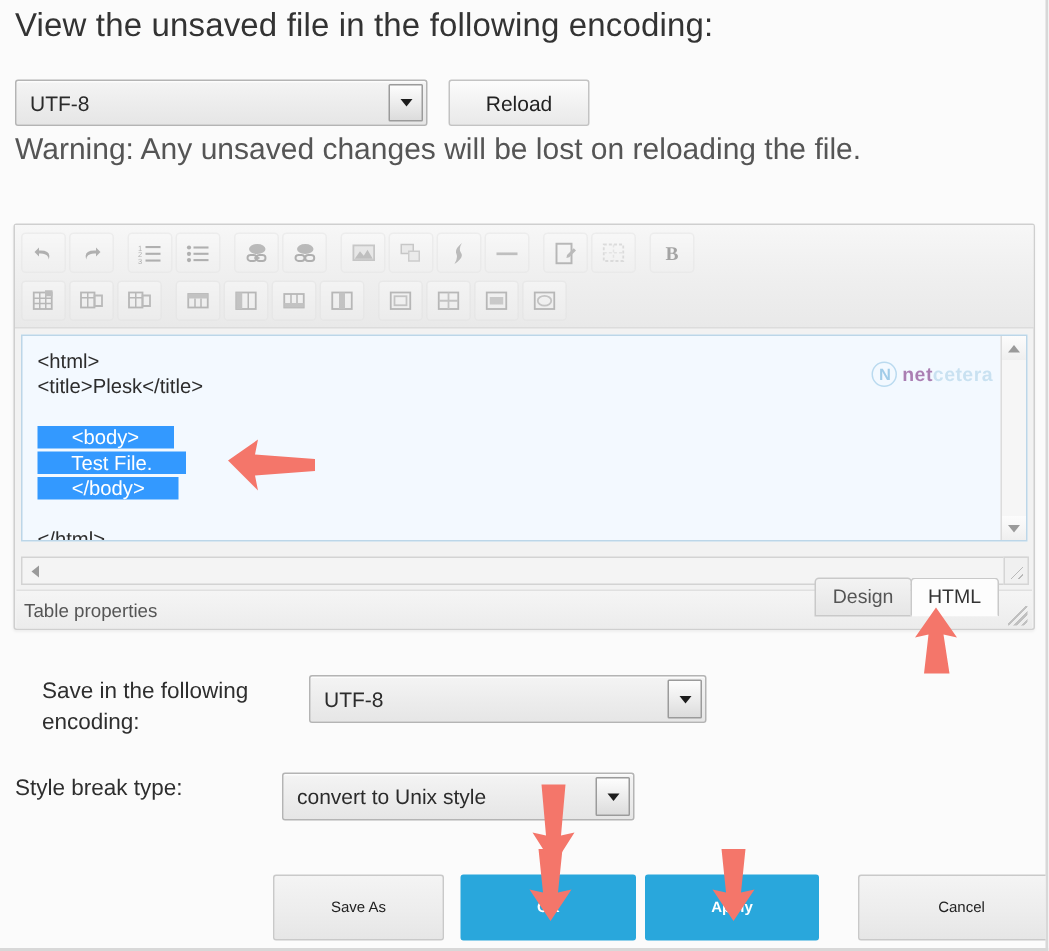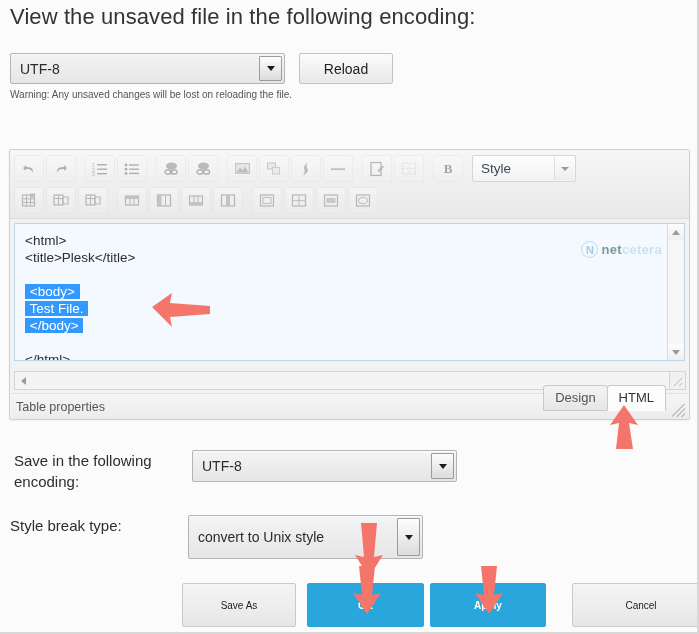--- a/index.html
+++ b/index.html
@@ -79,21 +79,21 @@
     background: linear-gradient(to bottom, #fcfcfc 0%, #f1f1f1 55%, #e9e9e9 100%);
     color: #222;
     cursor: pointer;
     white-space: nowrap;
   }
   #btn-reload { margin-left: 14px; min-width: 94px; }
 
   .warning-text {
     position: absolute;
     left: 10px; top: 89px;
-    font-size: 10px;
+    font-size: 20px;
     color: #555555;
     white-space: nowrap;
   }
 
   
   .editor-frame {
     position: absolute;
     left: 9px; top: 149px;
     width: 681px; height: 271px;
     background: #f2f2f2;
@@ -169,40 +169,40 @@
     font-family: "Liberation Sans", sans-serif;
     font-size: 13.5px;
     line-height: 17px;
     color: #2d2d2d;
     white-space: pre;
   }
   .code-line { height: 17px; }
   .code-line .hl {
     background: #3399ff;
     color: #ffffff;
-    padding: 0 1px;
+    padding: 0 19px;
     text-align: right;
   }
   .watermark {
     position: absolute;
     right: 22px; top: 17px;
     display: flex; align-items: center;
     opacity: 0.55;
     pointer-events: none;
   }
   .wm-circle {
     width: 17px; height: 17px;
     border: 1.6px solid #8dc2e3;
     border-radius: 50%;
     display: flex; align-items: center; justify-content: center;
     font-size: 11px; font-weight: bold; color: #5fa9d6;
     margin-right: 3px;
   }
   .wm-text { font-size: 13px; letter-spacing: 0.3px; }
-  .wm-text .b { color: #14532d; font-weight: bold; }
+  .wm-text .b { color: #701a75; font-weight: bold; }
   .wm-text .l { color: #a7cfe6; font-weight: bold; text-align: center; }
 
   
   .vscroll {
     position: absolute;
     right: 0; top: 0; bottom: 0;
     width: 17px;
     background: #f6f6f6;
     border-left: 1px solid #dcdcdc;
   }
@@ -291,32 +291,32 @@
       linear-gradient(135deg, transparent 64%, #c0c0c0 64%, #c0c0c0 72%, transparent 72%),
       linear-gradient(135deg, transparent 84%, #c0c0c0 84%, #c0c0c0 92%, transparent 92%);
   }
 
   
   .form-row {
     position: absolute;
     display: flex;
     align-items: flex-start;
   }
-  #row-save-encoding { left: 14px; top: 450px; width: 470px; }
+  #row-save-encoding { left: 28px; top: 450px; width: 470px; }
   #row-linebreak { left: 10px; top: 515px; width: 470px; }
   .form-label {
     font-size: 15px;
     color: #2e2e2e;
     line-height: 21px;
     width: 178px;
     flex: 0 0 178px;
     overflow: hidden;
   }
   #sel-save-encoding { width: 265px; height: 32px; }
-  #sel-linebreak { width: 235px; height: 44px; }
+  #sel-linebreak { width: 235px; height: 32px; }
 
   
   .footer {
     position: absolute;
     left: 0; right: 0; top: 583px;
     height: 48px;
   }
   .fbtn {
     position: absolute;
     top: 0;
@@ -460,26 +460,20 @@
             <rect x="1.5" y="2" width="13" height="11" fill="none" stroke="#bbb" stroke-width="1.2" stroke-dasharray="2 1.4"></rect>
             <line x1="8" y1="2" x2="8" y2="13" stroke="#cfcfcf" stroke-width="1" stroke-dasharray="2 1.4"></line>
             <line x1="1.5" y1="7.5" x2="14.5" y2="7.5" stroke="#cfcfcf" stroke-width="1" stroke-dasharray="2 1.4"></line>
           </svg>
         </div>
         <div class="tb-sep"></div>
         <div class="tb-btn">
           <span style="font-weight:bold;font-size:13px;color:#3a3a3a;font-family:'Liberation Serif',serif;">B</span>
         </div>
         <div class="tb-sep"></div>
-        <div class="tb-select" id="tb-style-select">
-          <span>Style</span>
-          <span class="arrow-box2">
-              <span class="caret-sm"></span>
-            </span>
-        </div>
       </div>
 
       <div class="tb-row">
         <div class="tb-btn">
           <svg width="16" height="15" viewBox="0 0 16 15">
               <rect x="1.5" y="2" width="12" height="11" fill="none" stroke="#6f6f6f" stroke-width="1.2"></rect>
               <line x1="1.5" y1="5.8" x2="13.5" y2="5.8" stroke="#6f6f6f" stroke-width="1"></line>
               <line x1="1.5" y1="9.4" x2="13.5" y2="9.4" stroke="#6f6f6f" stroke-width="1"></line>
               <line x1="5.5" y1="2" x2="5.5" y2="13" stroke="#6f6f6f" stroke-width="1"></line>
               <line x1="9.5" y1="2" x2="9.5" y2="13" stroke="#6f6f6f" stroke-width="1"></line>

